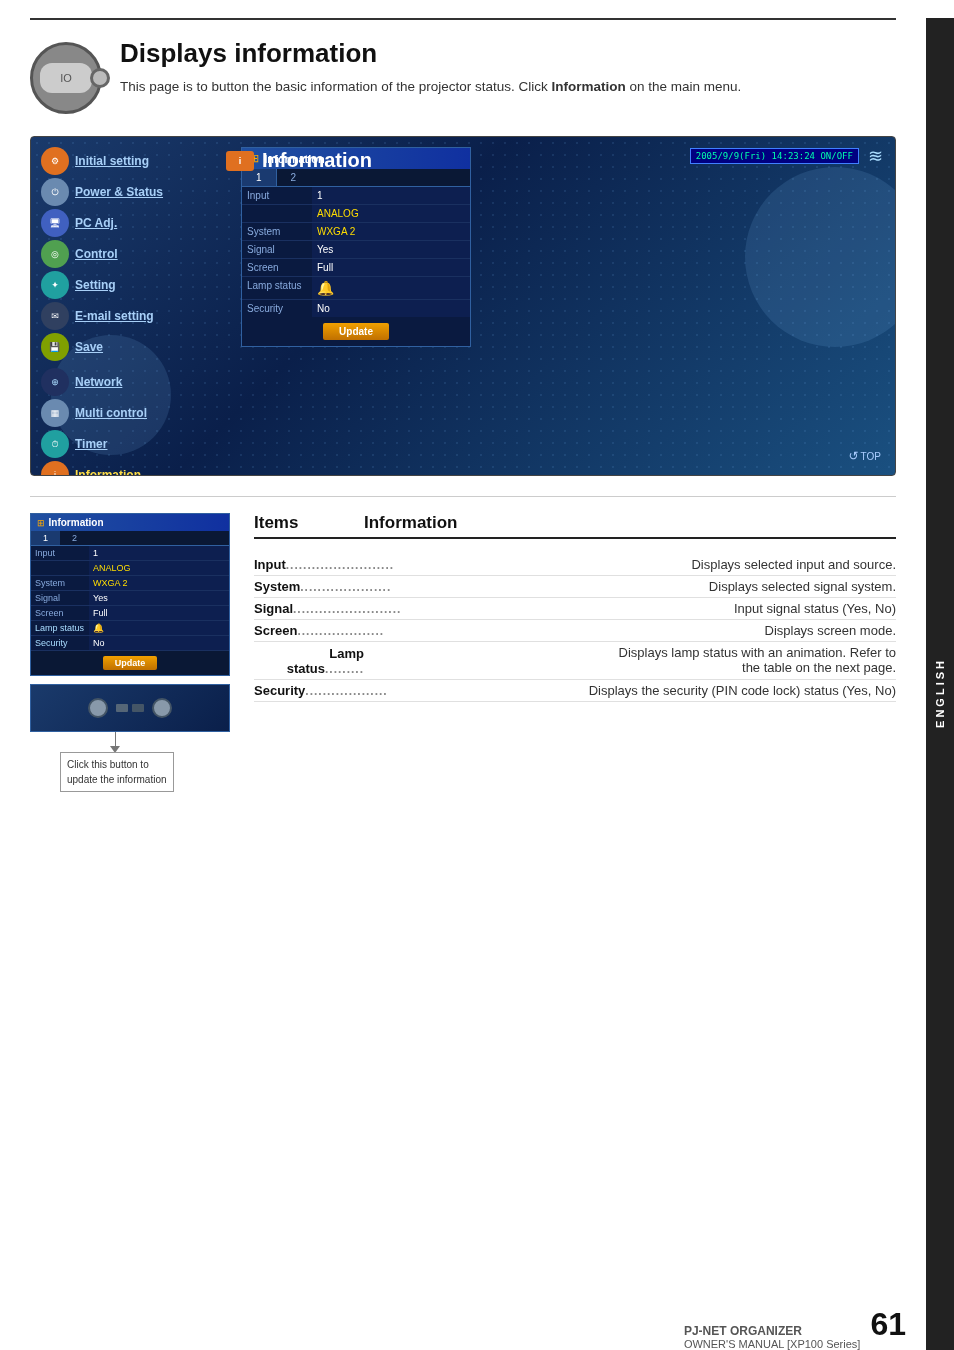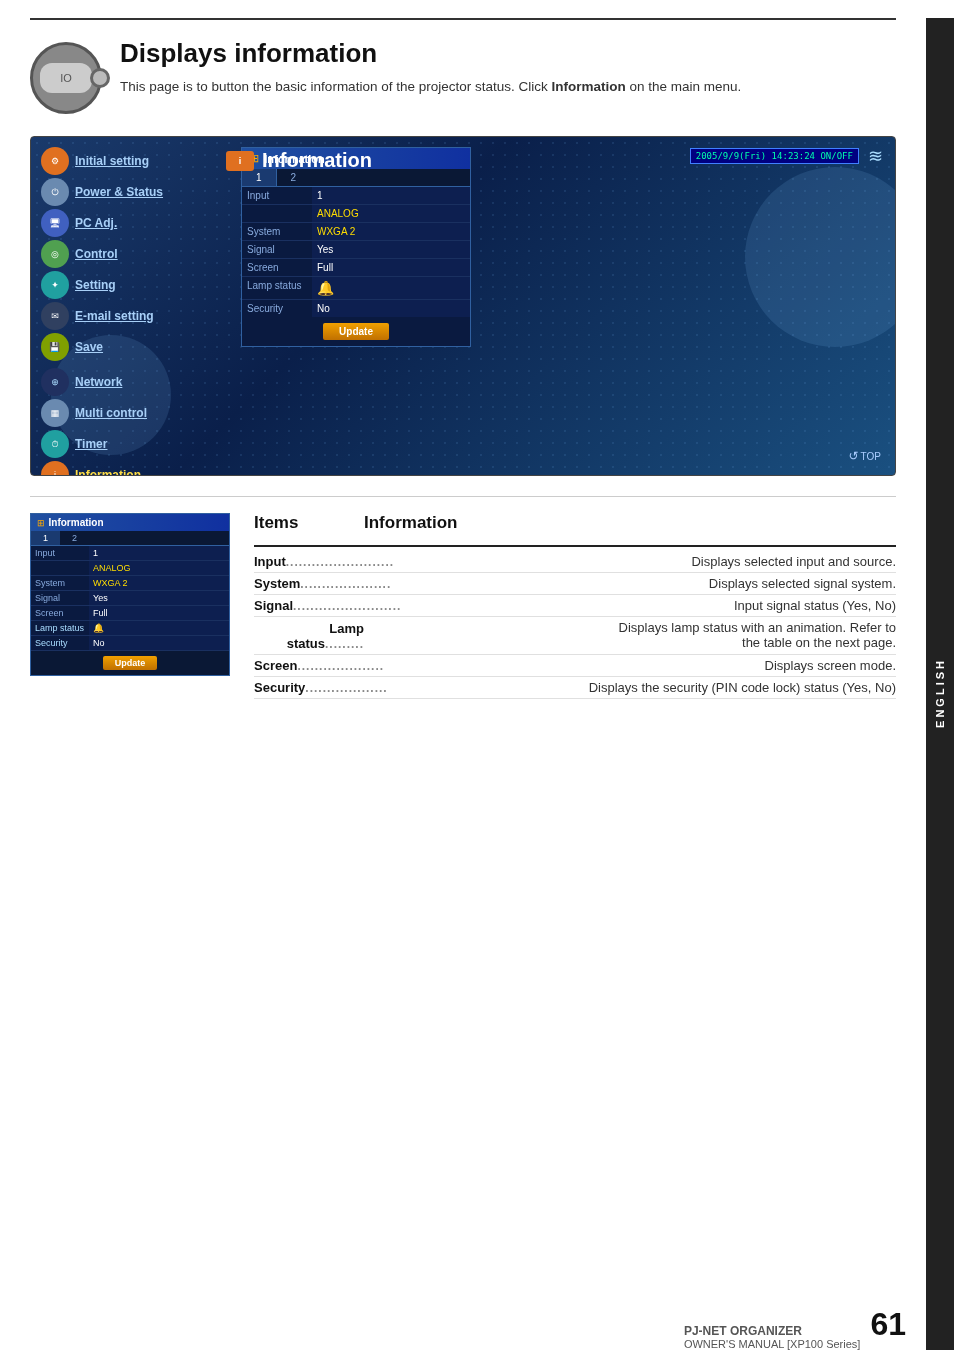--- a/index.html
+++ b/index.html
@@ -394,22 +394,22 @@
       background: #8899aa;
       border: 2px solid #445566;
     }
 
     
     .desc-section { flex: 1; }
     .desc-header {
       display: flex;
       gap: 0;
       border-bottom: 2px solid #222;
-      padding-bottom: 12px;
-      margin-bottom: 4px;
+      padding-bottom: 4px;
+      margin-bottom: 15px;
     }
     .desc-col-item {
       width: 110px;
       font-size: 17px;
       font-weight: bold;
       color: #111;
     }
     .desc-col-desc {
       font-size: 17px;
       font-weight: bold;
@@ -710,20 +710,40 @@
             </div>
             <div class="small-row">
               <div class="small-cell-label" style="color:#aaddff;">Security</div>
               <div class="small-cell-value">No</div>
             </div>
           </div>
           <div class="small-update-wrap">
             <button class="small-update-btn">Update</button>
           </div>
         </div>
+        <div class="small-panel-bottom">
+          <div class="small-panel-bottom-img">
+            <div class="bottom-circle"></div>
+            <div style="display:flex;gap:4px;">
+              <div style="width:12px;height:8px;background:#556677;border-radius:1px;"></div>
+              <div style="width:12px;height:8px;background:#445566;border-radius:1px;"></div>
+            </div>
+            <div class="bottom-circle"></div>
+          </div>
+          <div style="position:relative;height:72px;">
+            <div style="position:absolute;left:80px;top:0;display:flex;flex-direction:column;align-items:center;">
+              <div style="width:1px;height:14px;background:#777;"></div>
+              <div style="width:0;height:0;border-left:5px solid transparent;border-right:5px solid transparent;border-top:7px solid #777;"></div>
+            </div>
+            <div style="position:absolute;left:30px;top:20px;background:#fff;border:1px solid #999;padding:4px 6px;font-size:10px;color:#333;line-height:1.5;white-space:nowrap;">
+              <span>Click this button to</span><br>
+              <span>update the information</span>
+            </div>
+          </div>
+        </div>
       </div>
 
       <div class="desc-section">
         <div class="desc-header">
           <div class="desc-col-item">Items</div>
           <div class="desc-col-desc">Information</div>
         </div>
 
         <div class="desc-row">
           <div class="desc-item-name">Input<span class="desc-item-dots">.........................</span></div>
@@ -733,28 +753,28 @@
         <div class="desc-row">
           <div class="desc-item-name">System<span class="desc-item-dots">.....................</span></div>
           <div class="desc-item-text">Displays selected signal system.</div>
         </div>
 
         <div class="desc-row">
           <div class="desc-item-name">Signal<span class="desc-item-dots">.........................</span></div>
           <div class="desc-item-text">Input signal status (Yes, No)</div>
         </div>
 
+        <div class="desc-row">
+          <div class="desc-item-name">Screen<span class="desc-item-dots">....................</span></div>
+          <div class="desc-item-text">Displays screen mode.</div>
+        </div>
+
         <div class="desc-row" style="align-items:flex-start;">
           <div class="desc-item-name" style="padding-top:1px;">Lamp status<span class="desc-item-dots">.........</span></div>
           <div class="desc-item-text">Displays lamp status with an animation. Refer to<br><span class="indent" style="padding-left:0;">the table on the next page.</span></div>
-        </div>
-
-        <div class="desc-row">
-          <div class="desc-item-name">Screen<span class="desc-item-dots">....................</span></div>
-          <div class="desc-item-text">Displays screen mode.</div>
         </div>
 
         <div class="desc-row">
           <div class="desc-item-name">Security<span class="desc-item-dots">...................</span></div>
           <div class="desc-item-text">Displays the security (PIN code lock) status (Yes, No)</div>
         </div>
       </div>
 
     </div>
 

